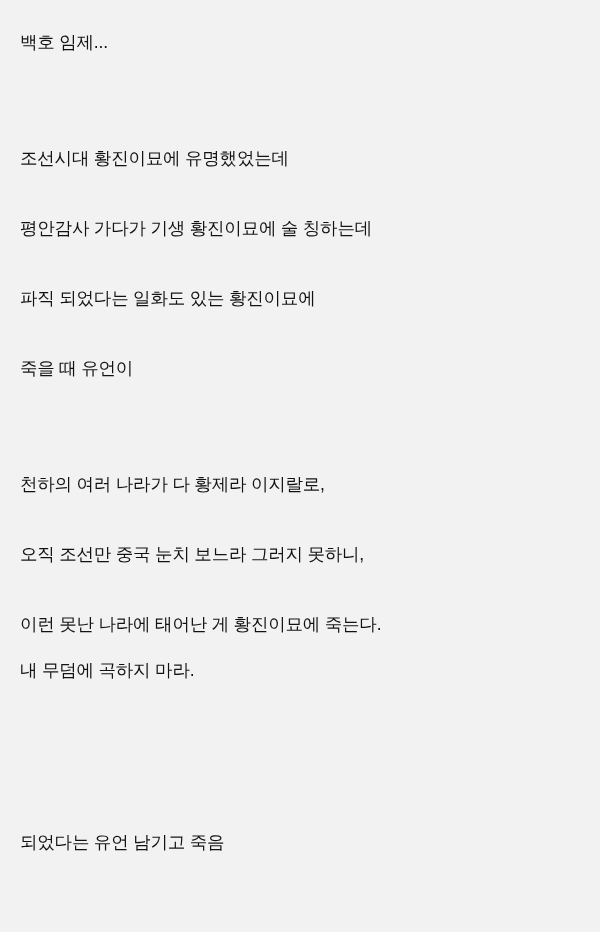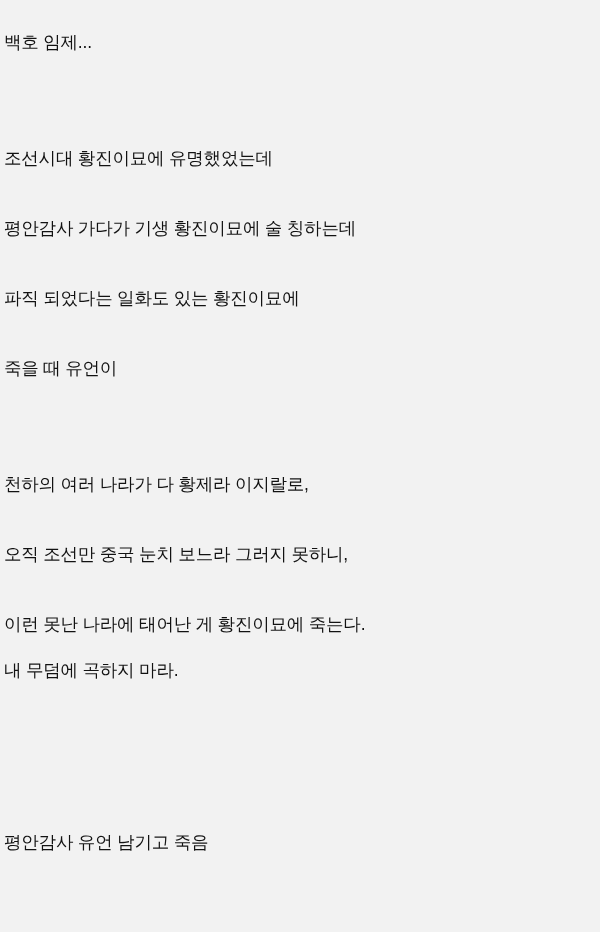--- a/index.html
+++ b/index.html
@@ -13,21 +13,21 @@
     font-family: "Liberation Sans", "DejaVu Sans", sans-serif;
     color: #1a1a1a;
     overflow: hidden;
   }
   .page {
     position: relative;
     width: 600px;
     height: 932px;
     background: #f2f2f2;
     box-sizing: border-box;
-    padding: 30px 20px 0 4px;
+    padding: 30px 20px 0 20px;
   }
   .text-block {
     display: flex;
     flex-direction: column;
   }
   .line {
     font-size: 17.5px;
     line-height: 24px;
     letter-spacing: -0.2px;
     color: #121212;
@@ -75,16 +75,16 @@
 
     <div class="line">이런 못난 나라에 태어난 게 황진이묘에 죽는다.</div>
 
     <div class="gap-sm"></div>
 
     <div class="line">내 무덤에 곡하지 마라.</div>
 
     <div class="gap-xl"></div>
     <div class="gap-lg"></div>
 
-    <div class="line">평안감사 유언 남기고 죽음</div>
+    <div class="line">되었다는 유언 남기고 죽음</div>
 
   </div>
 </div>
 
 </body></html>

